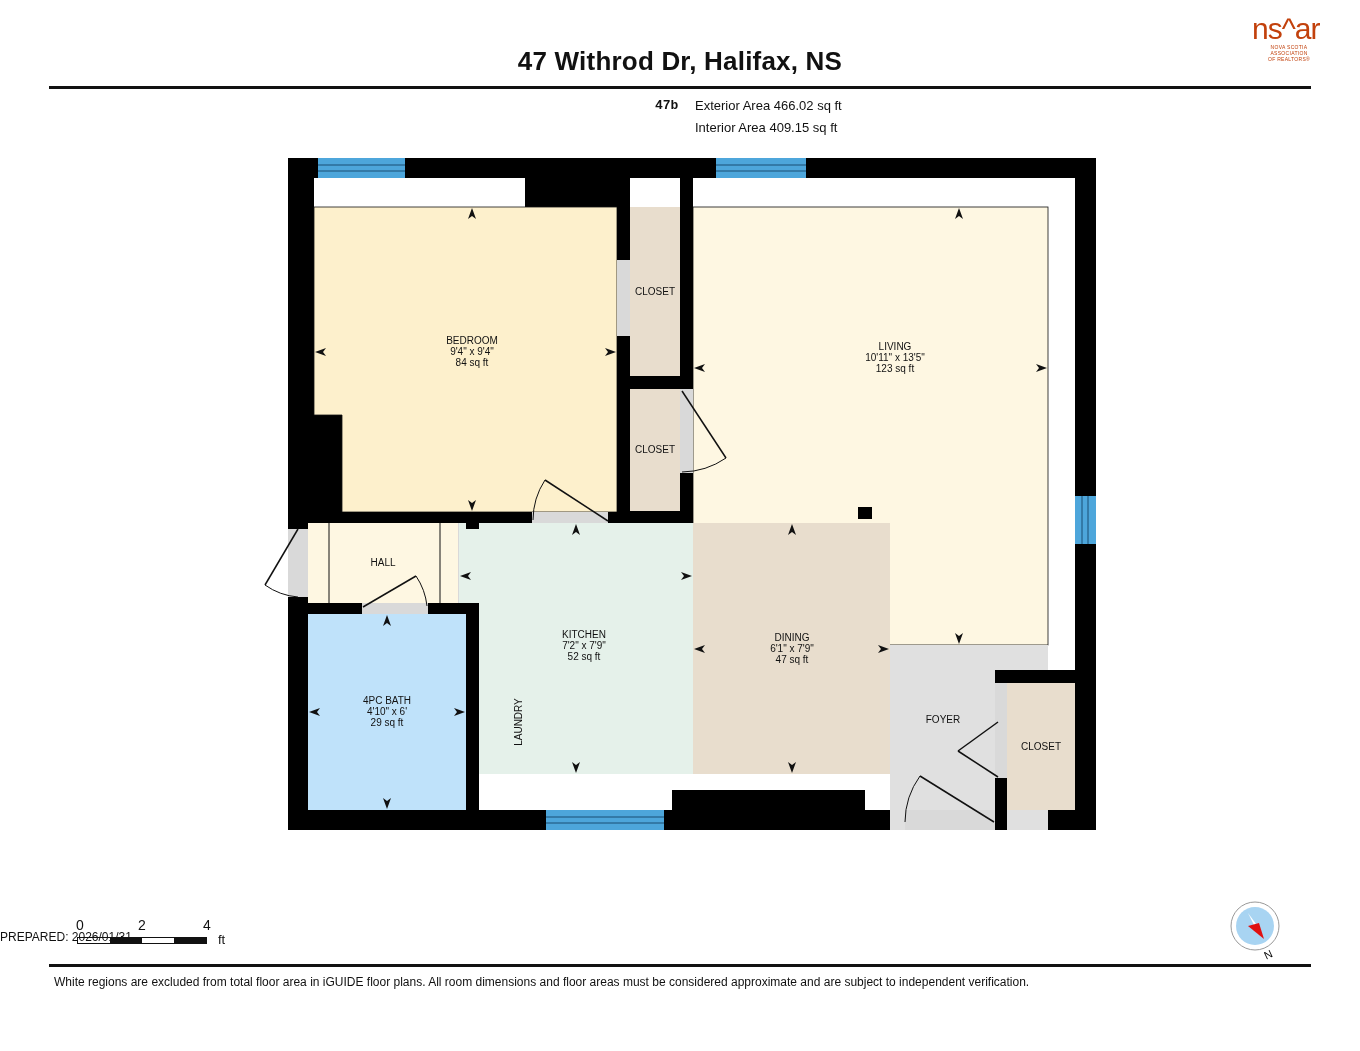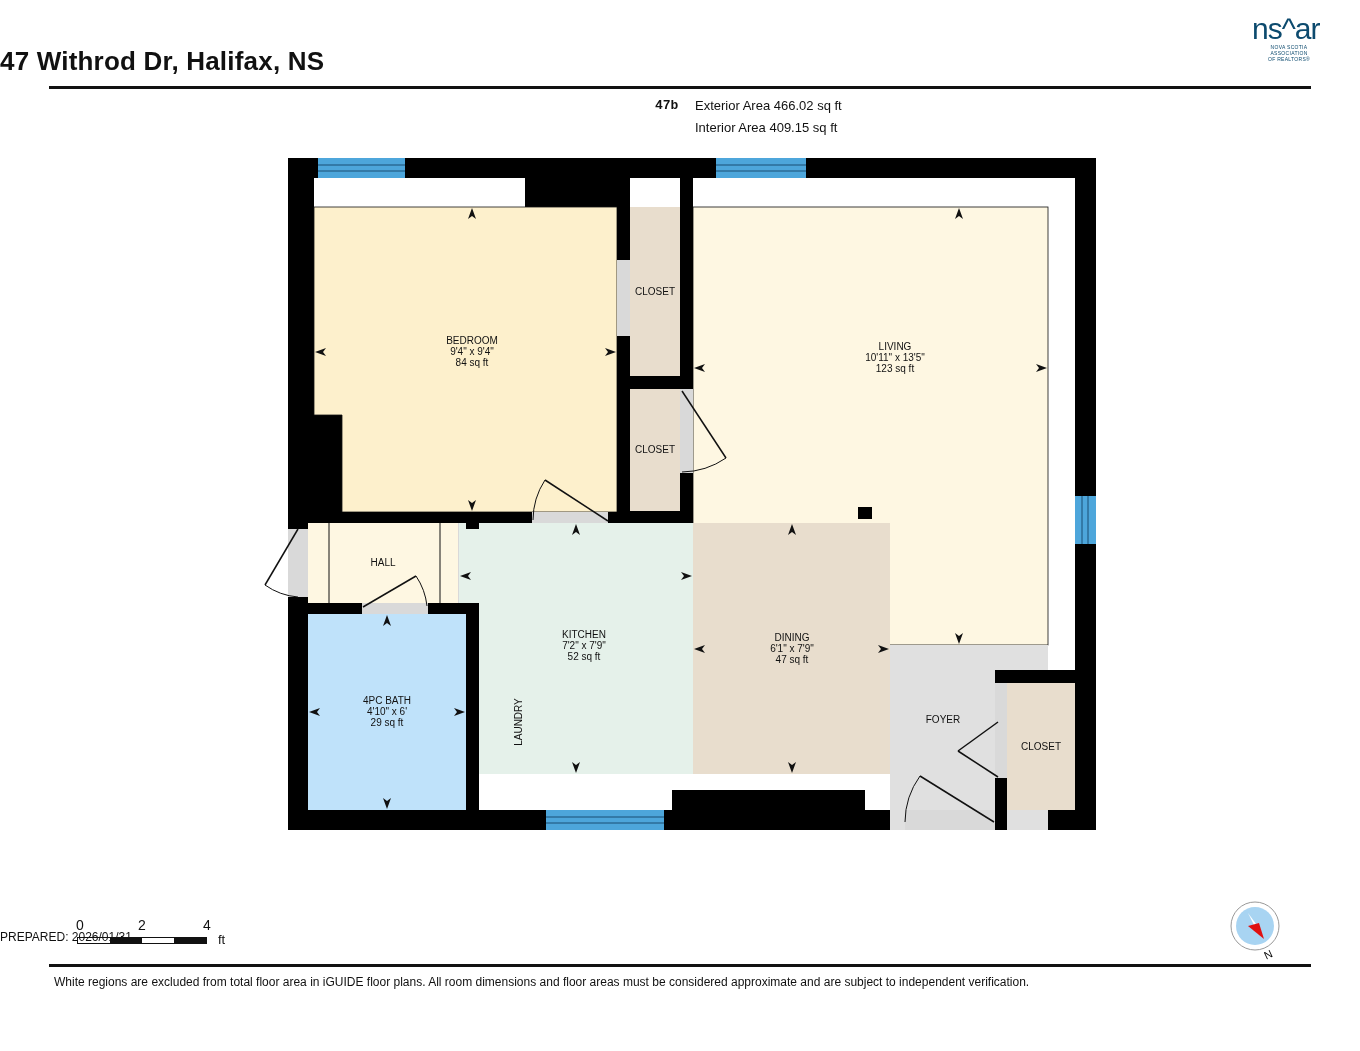--- a/index.html
+++ b/index.html
@@ -1,23 +1,23 @@
 <!DOCTYPE html>
 <html><head>
 <meta charset="utf-8">
 <style>
   html, body { margin: 0; padding: 0; background: #ffffff; }
   body { width: 1360px; height: 1051px; position: relative; overflow: hidden;
          font-family: "Liberation Sans", sans-serif; color: #111; }
-  .title { position: absolute; left: 0; width: 1360px; top: 46px; text-align: left;
+  .title { position: absolute; left: 0; width: 1360px; top: 46px; text-align: center;
            font-size: 26px; font-weight: bold; letter-spacing: 0.2px; }
   .rule { position: absolute; left: 49px; width: 1262px; height: 3px; background: #111; }
   .rule.top { top: 86px; }
   .rule.bottom { top: 964px; height: 3px; }
-  .logo { position: absolute; left: 1252px; top: 14px; width: 100px; height: 50px; color: #0c4a6e; }
+  .logo { position: absolute; left: 1252px; top: 14px; width: 100px; height: 50px; color: #c2410c; }
   .logo .big { font-size: 30px; letter-spacing: -1px; font-weight: normal; line-height: 30px; }
   .logo .small { font-size: 5px; letter-spacing: 0.3px; line-height: 6px; text-align: center; width: 74px; }
   .area-block { position: absolute; top: 95px; left: 655px; font-size: 13px; line-height: 22px; }
   .area-block .unit { position: absolute; left: 0; top: 0; font-weight: bold; font-family: Liberation Mono, monospace; }
   .area-block .rows { position: absolute; left: 40px; top: 0; white-space: nowrap; }
   .plan { position: absolute; left: 0; top: 0; }
   .room-label { font-family: "Liberation Sans", sans-serif; font-size: 10px; fill: #111; text-anchor: middle; }
   .scale { position: absolute; left: 76px; top: 917px; }
   .scale .nums { position: relative; height: 16px; font-size: 14px; }
   .scale .nums span { position: absolute; top: 0; }

